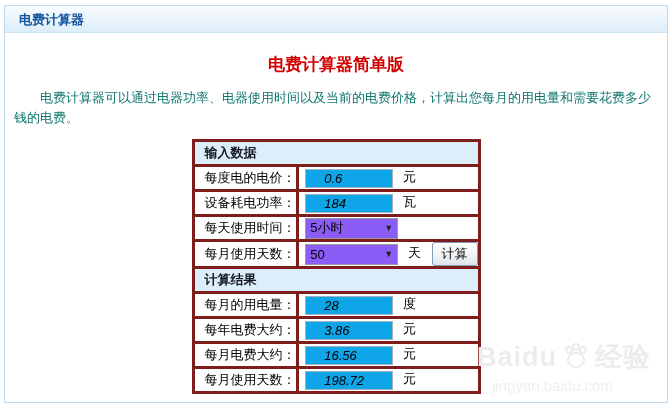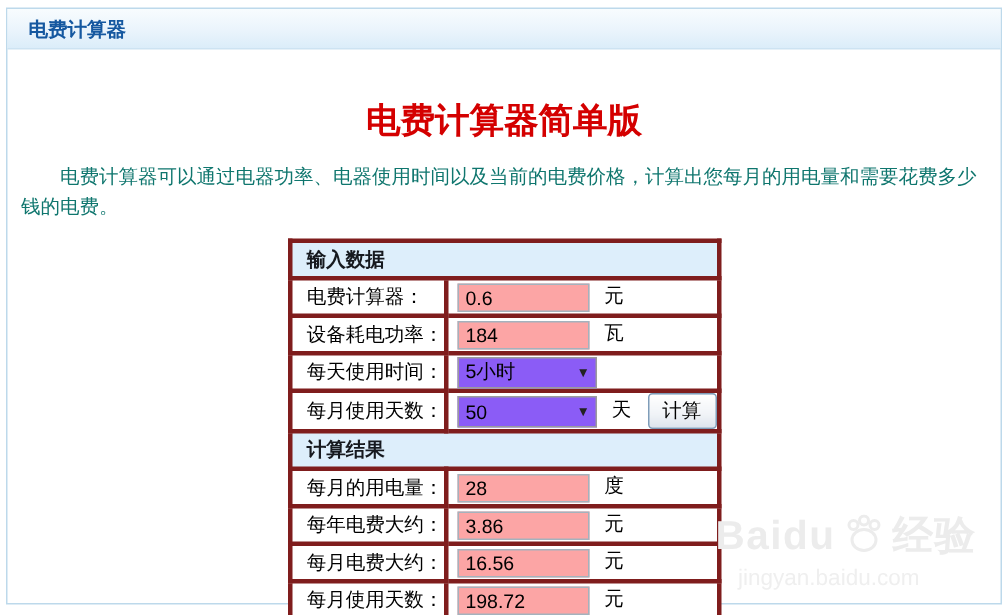--- a/index.html
+++ b/index.html
@@ -17,22 +17,22 @@
   .titlebar {
     height: 27px; line-height: 27px;
     padding-left: 14px;
     background: linear-gradient(to bottom, #f8fcfe 0%, #eaf4fc 55%, #dbedf9 100%);
     border-bottom: 1px solid #cde3f2;
     font-size: 13px; font-weight: bold; color: #1558a0;
   }
   .content { position: relative; height: 369px; }
   .page-title {
     text-align: center;
-    padding-top: 32px;
-    font-size: 23px; font-weight: bold; color: #d40000;
+    padding-top: 20px;
+    font-size: 17px; font-weight: bold; color: #d40000;
   }
   .desc {
     margin: 12px 9px 0 9px;
     font-size: 13px; color: #0f766e;
     line-height: 20px;
     text-indent: 2em;
   }
   table.calc {
     margin: 11px auto 0 auto;
     border-collapse: collapse;
@@ -50,26 +50,27 @@
   tr.section td {
     background: #ddeefb;
     font-weight: bold;
     padding-left: 10px;
     color: #16191f;
     font-size: 13px;
   }
   input.box {
     width: 88px; height: 19px;
     border: 1px solid #a4b2bd;
-    padding-left: 4px;
+    padding-left: 18px;
     font-size: 13px;
     font-family: "Liberation Sans", "DejaVu Sans", sans-serif;
     color: #000;
     vertical-align: middle;
-    background: #fca5a5;
+    background: #0ea5e9;
+    font-style: italic;
   }
   .sel {
     display: inline-flex;
     align-items: center;
     justify-content: space-between;
     width: 93px; height: 21px;
     border: 1px solid #9b9b9b;
     background: #8b5cf6;
     padding: 0 4px 0 4px;
     font-size: 13px;
@@ -124,21 +125,21 @@
 
     <p class="desc">电费计算器可以通过电器功率、电器使用时间以及当前的电费价格，计算出您每月的用电量和需要花费多少钱的电费。</p>
 
     <table class="calc">
       <tbody>
           <tr class="section">
         <td colspan="2">输入数据</td>
       </tr>
 
       <tr>
-        <td class="lbl">电费计算器：</td>
+        <td class="lbl">每度电的电价：</td>
         <td class="val">
           <input class="box" type="text" value="0.6" style="">
           <span class="unit">元</span>
         </td>
       </tr>
 
       <tr>
         <td class="lbl">设备耗电功率：</td>
         <td class="val">
           <input class="box" type="text" value="184" style="">

